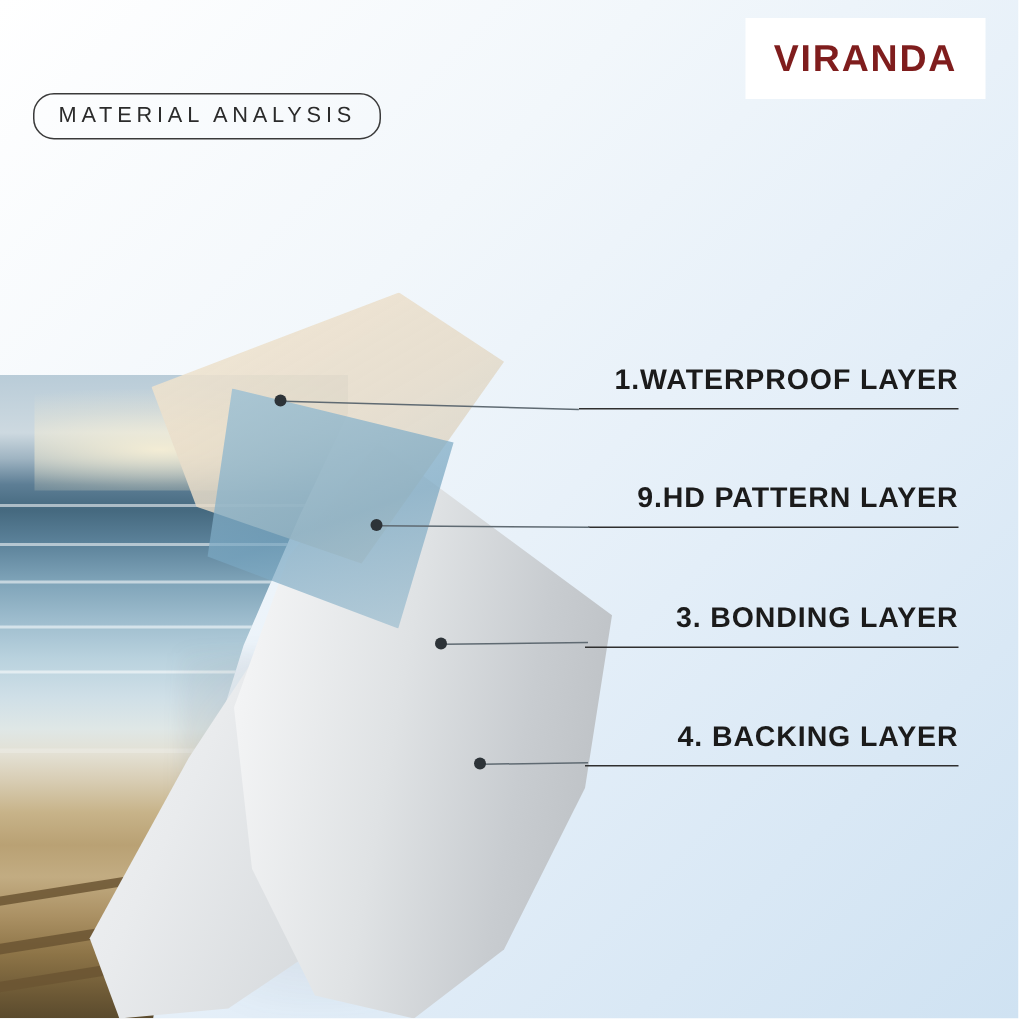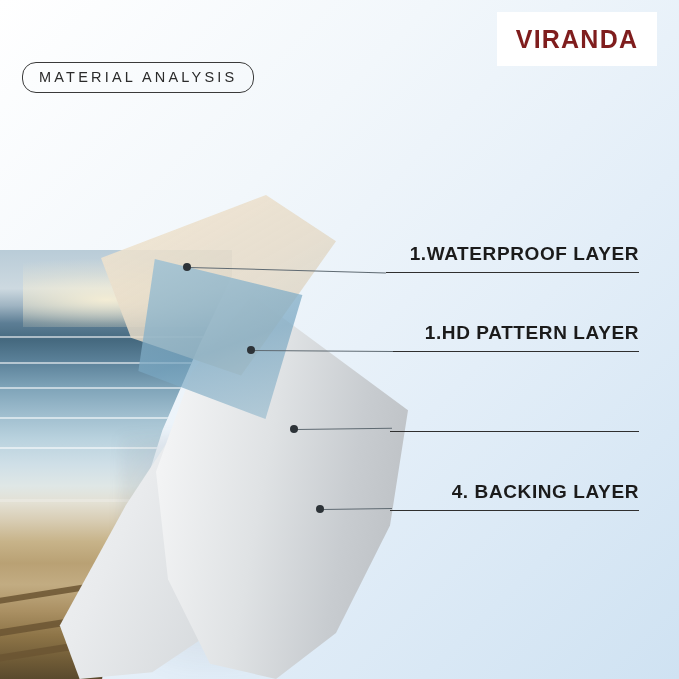--- a/index.html
+++ b/index.html
@@ -270,25 +270,26 @@
     </div>
   </div>
 
   <div class="callouts">
 
     <div class="callout" style="right:40px; top:243px;">1.WATERPROOF LAYER</div>
     <div class="rule" style="left:386px; top:272px; width:253px;"></div>
     <div class="leader" style="left:189px; top:267px; width:197px; transform:rotate(1.6deg);"></div>
     <div class="dot" style="left:183px; top:263px;"></div>
 
-    <div class="callout" style="right:40px; top:322px;">1.HD PATTERN LAYER</div>
+    <div class="callout" style="right:40px; top:322px;">9.HD PATTERN LAYER</div>
     <div class="rule" style="left:392px; top:351px; width:247px;"></div>
     <div class="leader" style="left:253px; top:350px; width:140px; transform:rotate(0.4deg);"></div>
     <div class="dot" style="left:247px; top:346px;"></div>
 
+    <div class="callout" style="right:40px; top:402px;">3. BONDING LAYER</div>
     <div class="rule" style="left:390px; top:431px; width:249px;"></div>
     <div class="leader" style="left:296px; top:429px; width:96px; transform:rotate(-0.7deg);"></div>
     <div class="dot" style="left:290px; top:425px;"></div>
 
     <div class="callout" style="right:40px; top:481px;text-align:right;">4. BACKING LAYER</div>
     <div class="rule" style="left:390px; top:510px; width:249px;"></div>
     <div class="leader" style="left:322px; top:509px; width:70px; transform:rotate(-0.8deg);"></div>
     <div class="dot" style="left:316px; top:505px;"></div>
   </div>
 

